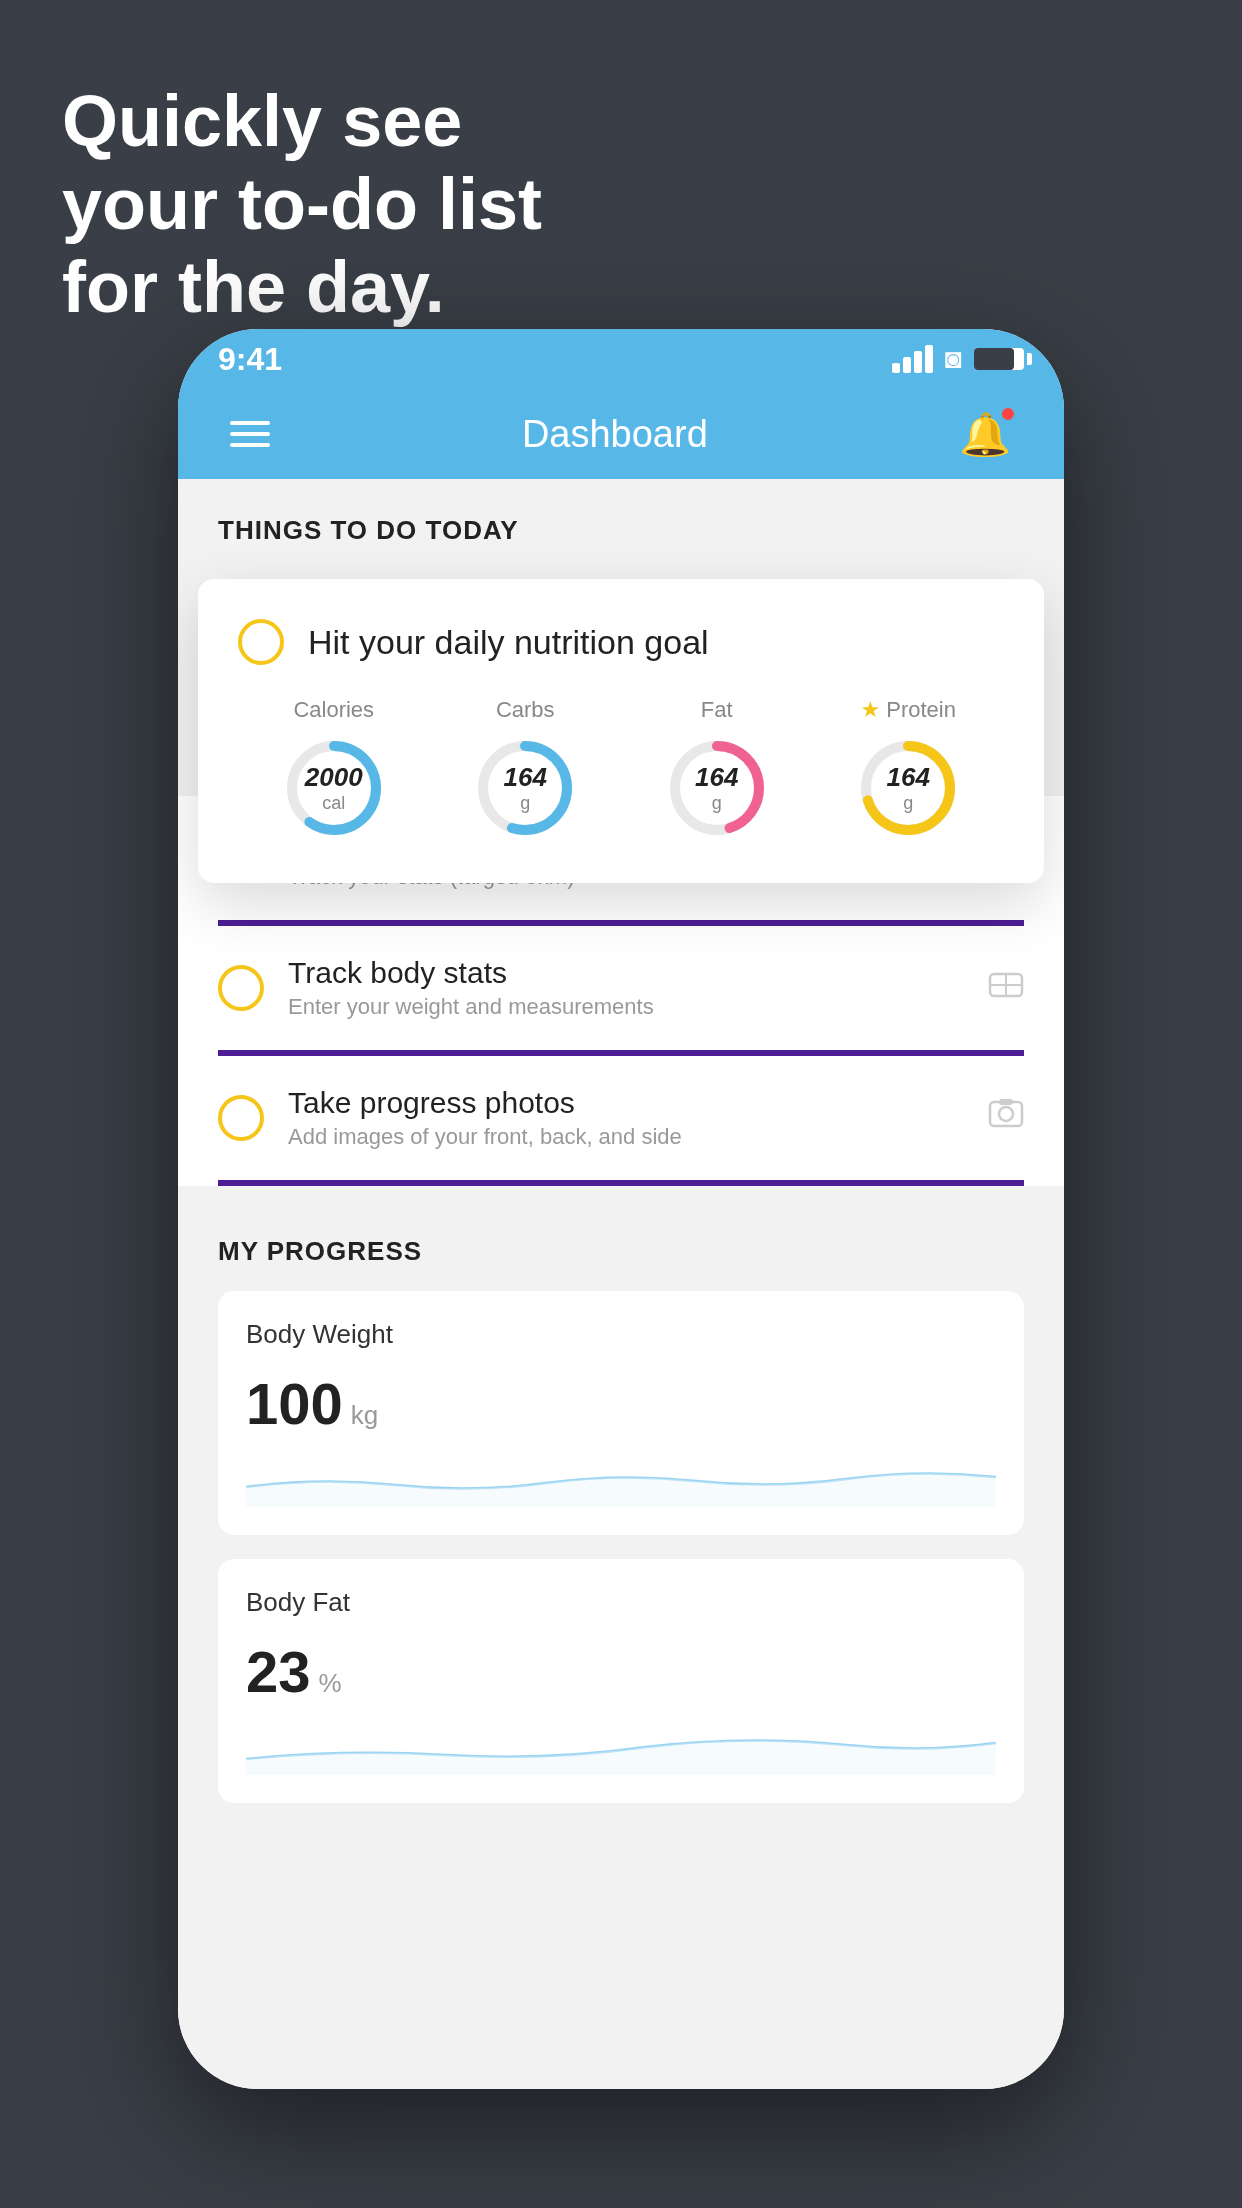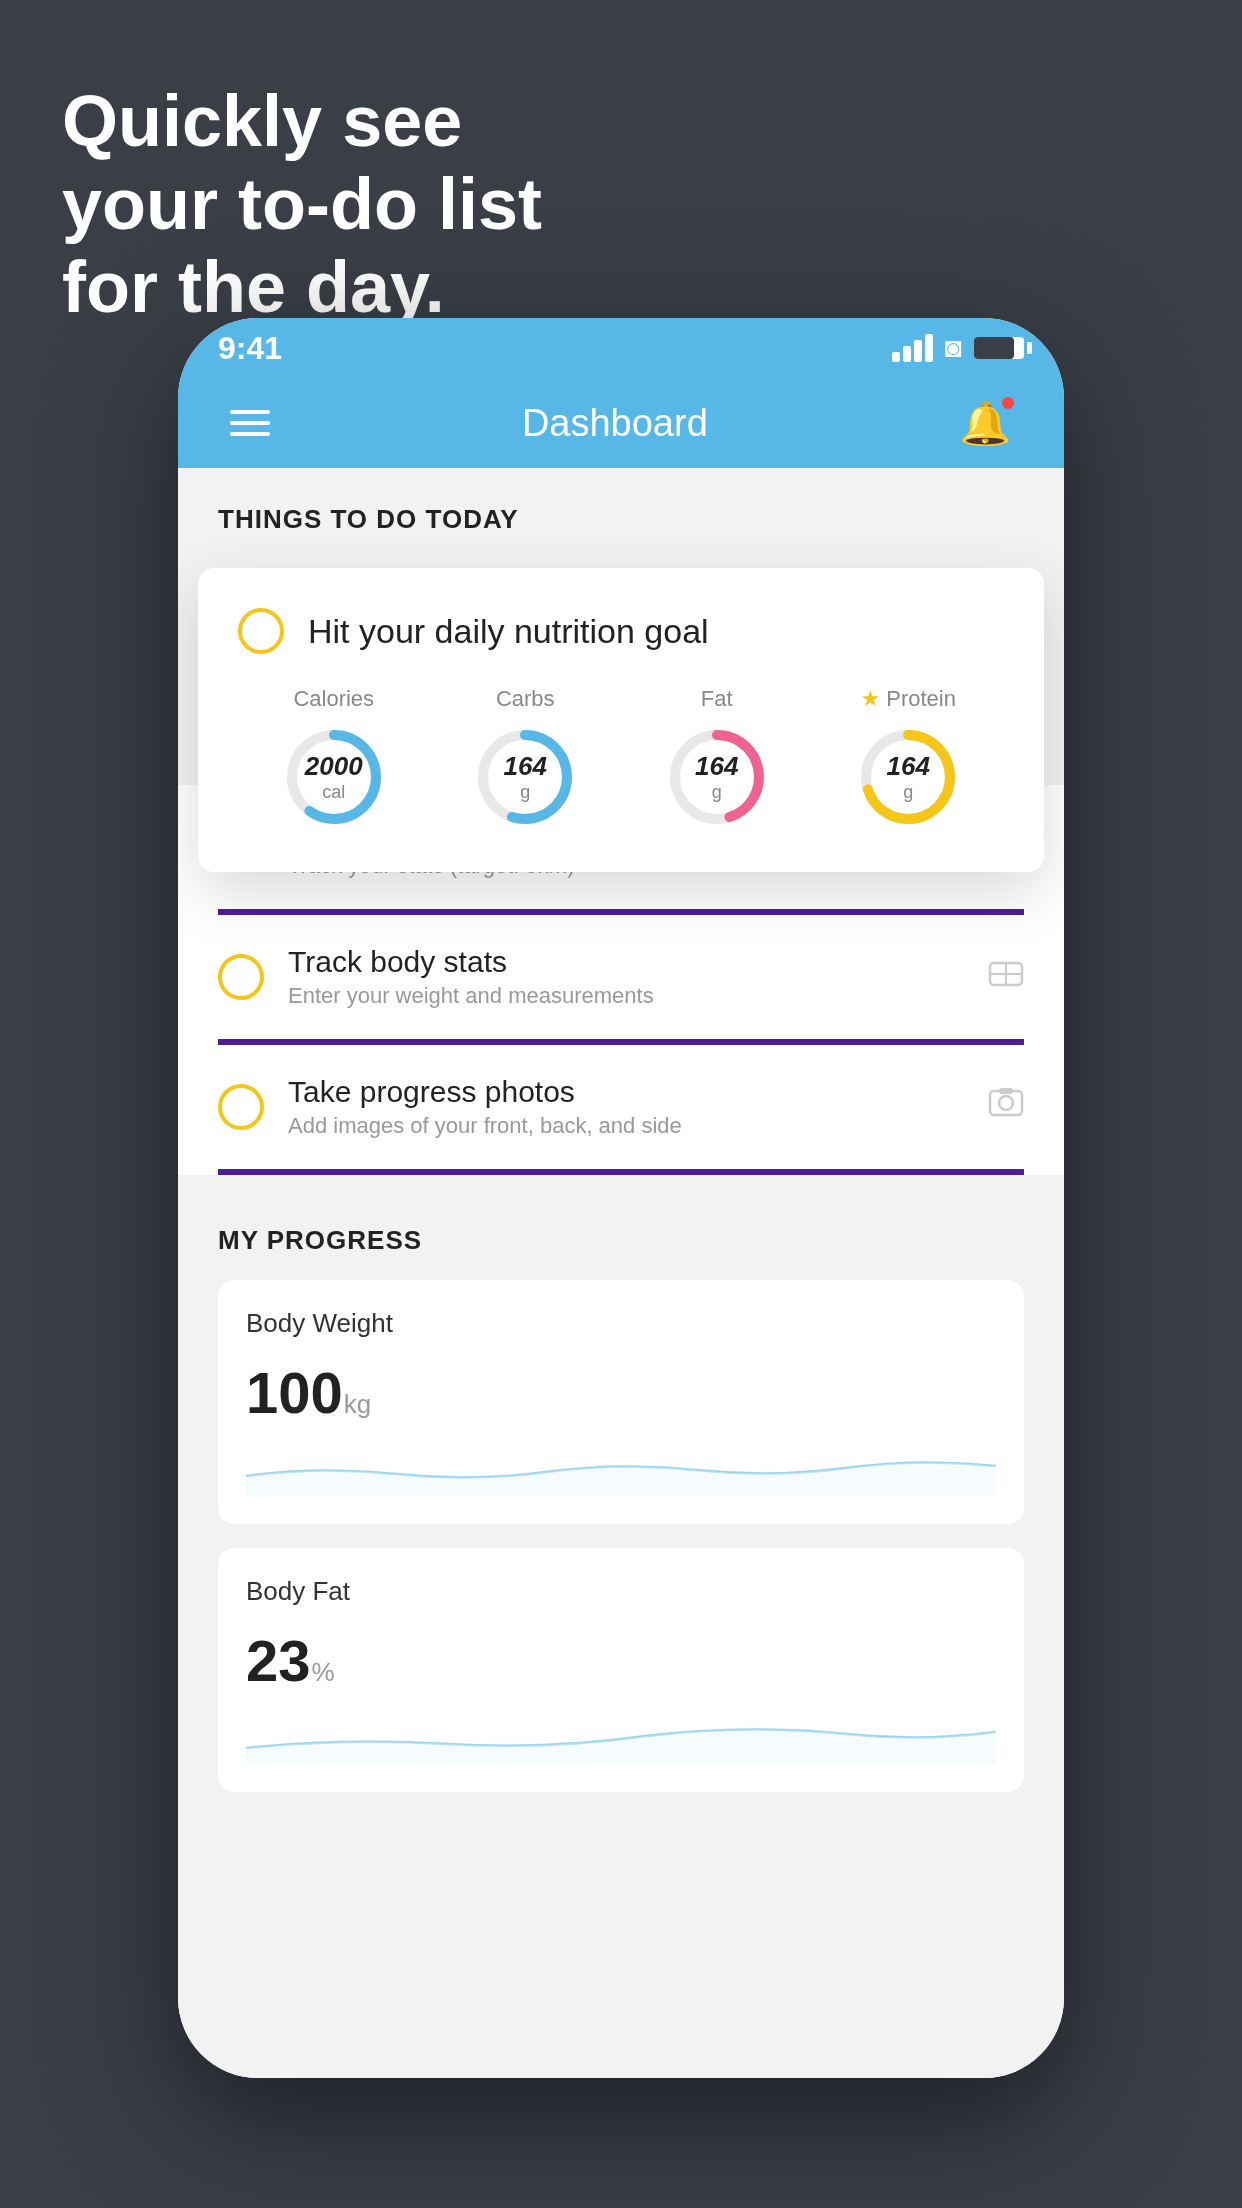--- a/index.html
+++ b/index.html
@@ -20,21 +20,21 @@
       color: #ffffff;
       font-size: 72px;
       font-weight: 800;
       line-height: 1.15;
       z-index: 1;
     }
 
     
     .phone {
       position: absolute;
-      top: 318px;
+      top: 329px;
       left: 178px;
       width: 886px;
       height: 1760px;
       background: #f2f2f2;
       border-radius: 80px;
       overflow: hidden;
       box-shadow: 0 40px 120px rgba(0,0,0,0.5);
       z-index: 2;
     }
 
@@ -313,21 +313,21 @@
     }
     .progress-card-title {
       font-size: 26px;
       color: #333;
       font-weight: 500;
       margin-bottom: 20px;
     }
     .progress-value {
       display: flex;
       align-items: baseline;
-      gap: 1px;
+      gap: 8px;
     }
     .progress-number {
       font-size: 58px;
       font-weight: 700;
       color: #222;
     }
     .progress-unit {
       font-size: 26px;
       color: #999;
     }

